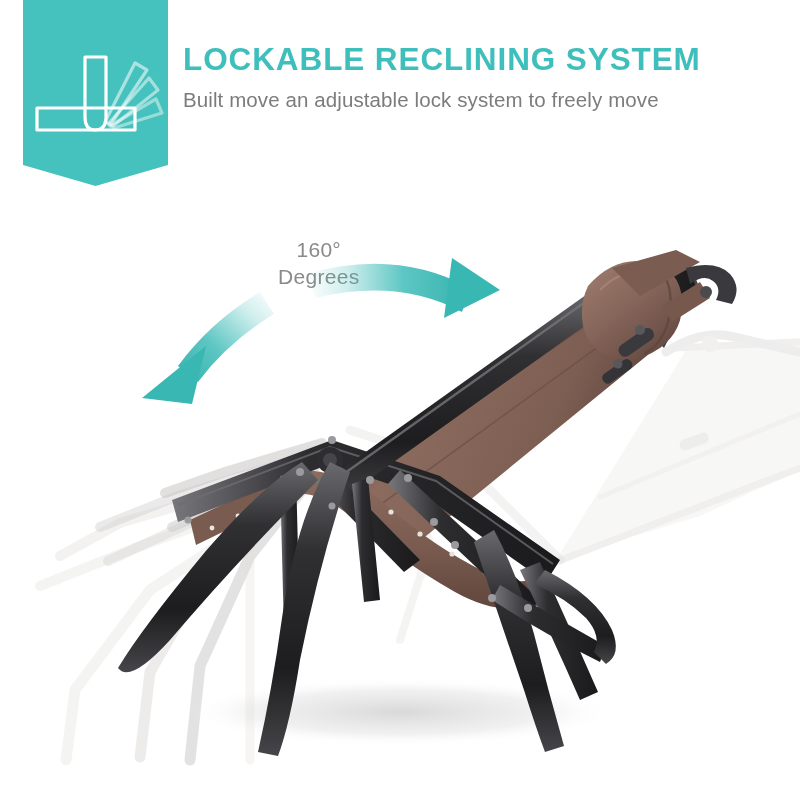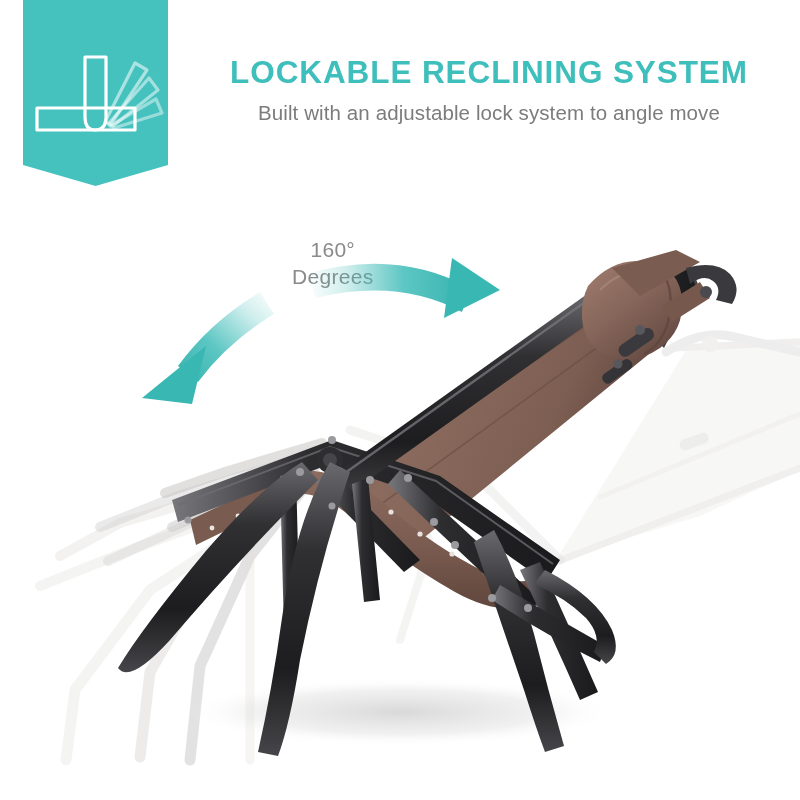--- a/index.html
+++ b/index.html
@@ -30,23 +30,22 @@
     top: 0px;
     width: 145px;
     height: 186px;
   }
   .badge svg { display: block; }
 
   
   .header-text {
     position: absolute;
     left: 183px;
-    top: 54px;
+    top: 41px;
     width: 612px;
-    text-align: center;
   }
   .headline {
     margin: 0;
     font-family: "Liberation Sans", sans-serif;
     font-size: 31.5px;
     font-weight: bold;
     letter-spacing: 0.9px;
     color: #3FBFBC;
     line-height: 1.15;
     white-space: nowrap;
@@ -58,21 +57,21 @@
     font-size: 20.5px;
     font-weight: normal;
     color: #7c7c7c;
     line-height: 1.32;
     letter-spacing: 0.1px;
   }
 
   
   .angle-label {
     position: absolute;
-    left: 292px;
+    left: 278px;
     top: 237px;
     text-align: center;
     color: #8a8a8a;
     font-family: "Liberation Sans", sans-serif;
     font-size: 21px;
     line-height: 1.28;
     letter-spacing: 0.3px;
     white-space: nowrap;
   }
   .angle-label .deg-val { display:block; }
@@ -104,21 +103,21 @@
 
         <path d="M14,108 L112,108 L112,130 L14,130 Z"></path>
 
         <path d="M62,57 L83,57 L83,117 Q83,130 72,130 Q62,130 62,117 Z"></path>
       </g>
     </svg>
   </div>
 
   <div class="header-text">
     <div class="headline">LOCKABLE RECLINING SYSTEM</div>
-    <div class="subline">Built with an adjustable lock system to angle move</div>
+    <div class="subline">Built move an adjustable lock system to freely move</div>
   </div>
 
   <div class="angle-label">
     <span class="deg-val">160°</span>
     <span class="deg-word">Degrees</span>
   </div>
 
   <div class="illustration">
     <svg width="800" height="800" viewBox="0 0 800 800" xmlns="http://www.w3.org/2000/svg">
       <defs>

